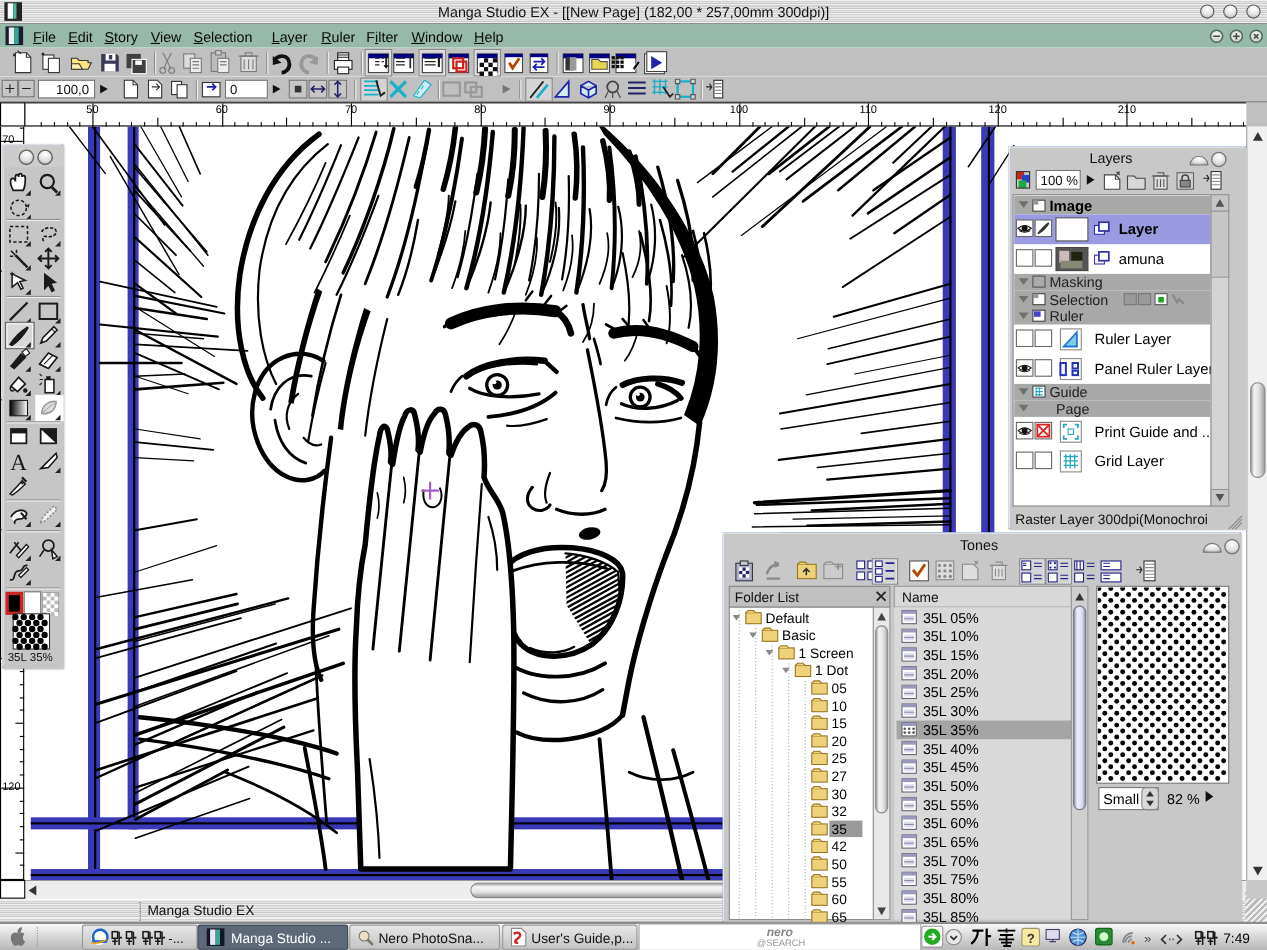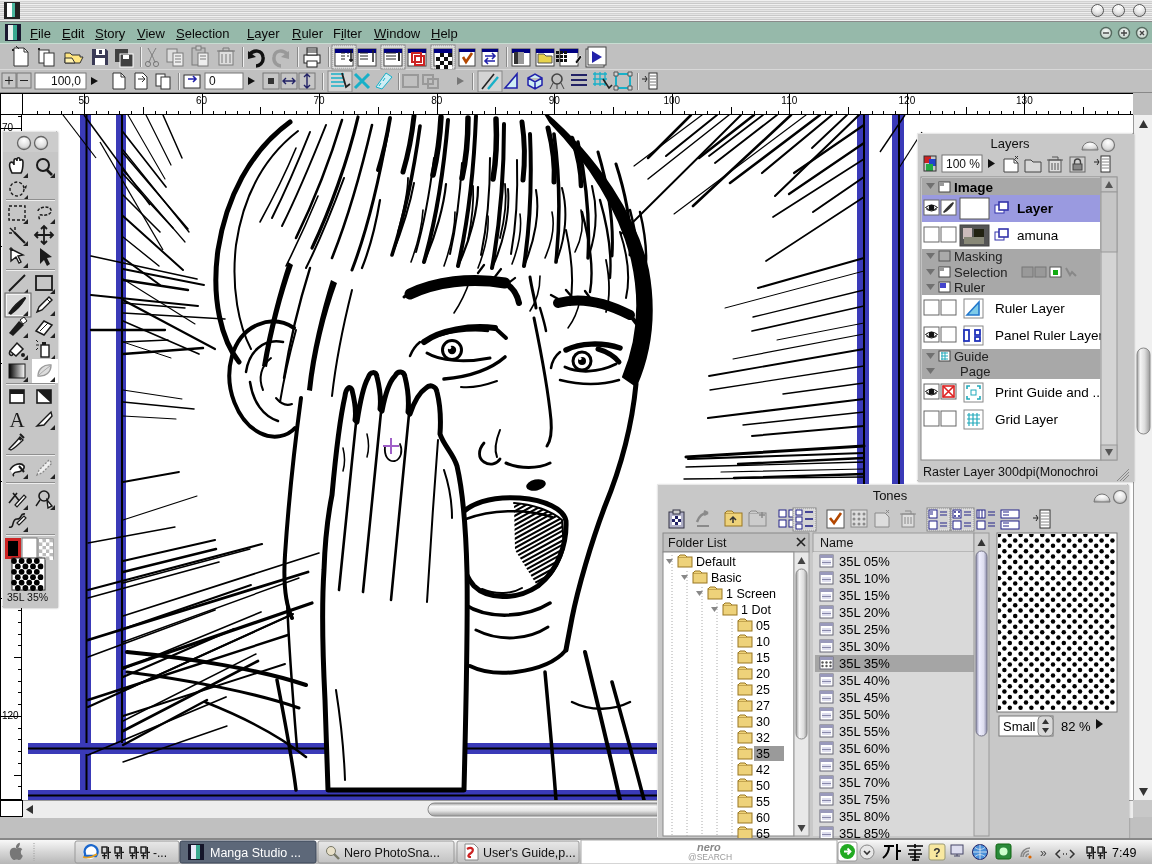--- a/index.html
+++ b/index.html
@@ -346,20 +346,21 @@
 <path d="M383,446 L 399,446 M391,438 L 391,454"></path>
 </g>
 
 </svg>
 
 <div class="abs metal" id="titlebar">
   <div class="abs" style="left:4px;top:2px;width:16px;height:17px;background:#222">
         <div class="abs" style="left:3px;top:1px;width:5px;height:14px;background:#fff"></div>
         <div class="abs" style="left:8px;top:1px;width:3px;height:14px;background:#4ab8a0"></div>
       </div>
+  <div class="abs" id="titletext">Manga Studio EX - [[New Page] (182,00 * 257,00mm 300dpi)]</div>
   <div class="mac-circ" style="left:1091px;top:4px;width:13px;height:13px"></div>
   <div class="mac-circ" style="left:1112px;top:4px;width:13px;height:13px"></div>
   <div class="mac-circ" style="left:1133px;top:4px;width:13px;height:13px"></div>
 </div>
 
 <div class="abs" id="menubar">
   <div class="abs" style="left:5px;top:2px;width:16px;height:17px;background:#1a1a30">
         <div class="abs" style="left:3px;top:1px;width:5px;height:15px;background:#e8f0ee"></div>
         <div class="abs" style="left:8px;top:1px;width:4px;height:15px;background:#3aa891"></div>
       </div>
@@ -728,21 +729,21 @@
 <div class="abs" style="left:895.6px;top:17px;width:1px;height:4px;background:#000"></div>
 <div class="abs" style="left:907.4px;top:17px;width:1px;height:4px;background:#000"></div>
 <div class="abs" style="left:919.1px;top:17px;width:1px;height:4px;background:#000"></div>
 <div class="abs" style="left:930.9px;top:17px;width:1px;height:4px;background:#000"></div>
 <div class="abs" style="left:942.6px;top:13px;width:1px;height:8px;background:#000"></div>
 <div class="abs" style="left:954.4px;top:17px;width:1px;height:4px;background:#000"></div>
 <div class="abs" style="left:966.1px;top:17px;width:1px;height:4px;background:#000"></div>
 <div class="abs" style="left:977.9px;top:17px;width:1px;height:4px;background:#000"></div>
 <div class="abs" style="left:989.6px;top:17px;width:1px;height:4px;background:#000"></div>
 <div class="abs" style="left:1001.4px;top:0;width:1px;height:21px;background:#000"></div>
-<div class="rlab" style="left:990.4px;top:1px;width:22px;text-align:center">130</div>
+<div class="rlab" style="left:990.4px;top:1px;width:22px;text-align:center">210</div>
 <div class="abs" style="left:1013.2px;top:17px;width:1px;height:4px;background:#000"></div>
 <div class="abs" style="left:1024.9px;top:17px;width:1px;height:4px;background:#000"></div>
 <div class="abs" style="left:1036.7px;top:17px;width:1px;height:4px;background:#000"></div>
 <div class="abs" style="left:1048.4px;top:17px;width:1px;height:4px;background:#000"></div>
 <div class="abs" style="left:1060.2px;top:13px;width:1px;height:8px;background:#000"></div>
 <div class="abs" style="left:1071.9px;top:17px;width:1px;height:4px;background:#000"></div>
 <div class="abs" style="left:1083.7px;top:17px;width:1px;height:4px;background:#000"></div>
 <div class="abs" style="left:1095.4px;top:17px;width:1px;height:4px;background:#000"></div>
 <div class="abs" style="left:1107.2px;top:17px;width:1px;height:4px;background:#000"></div>
     </div>
@@ -840,20 +841,25 @@
             <stop offset="0.6" stop-color="#e4e4e4"></stop>
             <stop offset="1" stop-color="#9a9a9a"></stop>
           </linearGradient>
         </defs>
         <rect x="406" y="2" width="256" height="13" rx="6.5" fill="url(#pillh)" stroke="#8a8a8a"></rect>
       </svg>
     </div>
 <div class="abs" id="cornerbl"></div>
 <div class="abs" id="cornerbr"></div>
 
+<div class="abs metal" id="statusbar">
+  <div class="abs" style="left:127px;top:2px;height:17px;border-left:1px dotted #666"></div>
+  <div class="abs" style="left:134px;top:3px;font-size:12.5px;color:#111">Manga Studio EX</div>
+  <div class="abs" style="left:1132px;top:-7px;width:20px;height:28px;background:repeating-linear-gradient(135deg,#bbb 0 2px,#eee 2px 4px)"></div>
+</div>
 
 <div class="pal" id="toolbox" style="left:2px;top:131px;width:55px;height:476px;z-index:20">
       <svg width="55" height="476" viewBox="0 0 55 476" style="position:absolute;left:-1px;top:-1px">
         <rect x="0" y="0" width="55" height="476" fill="#c6c6c6"></rect>
         <defs>
           <radialGradient id="tbc" cx="0.5" cy="0.3" r="0.8">
             <stop offset="0" stop-color="#fff"></stop>
             <stop offset="0.6" stop-color="#ddd"></stop>
             <stop offset="1" stop-color="#999"></stop>
           </radialGradient>

